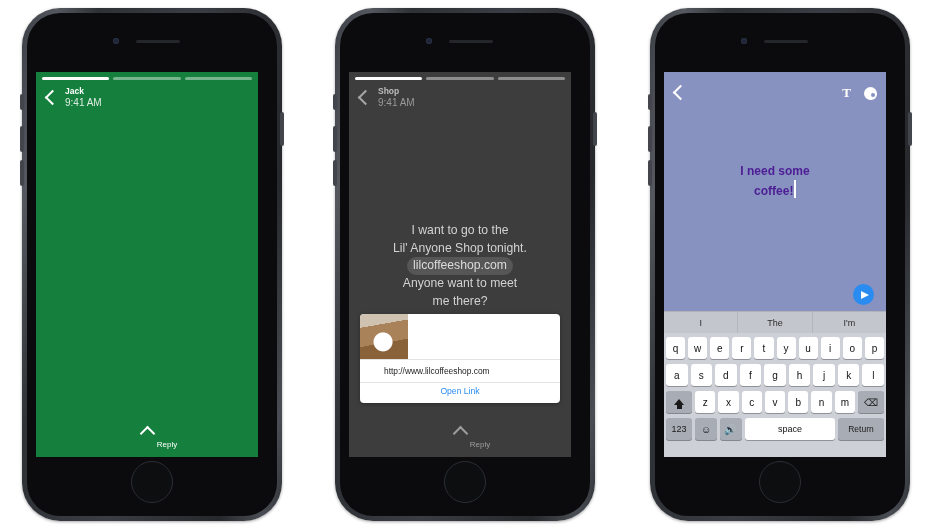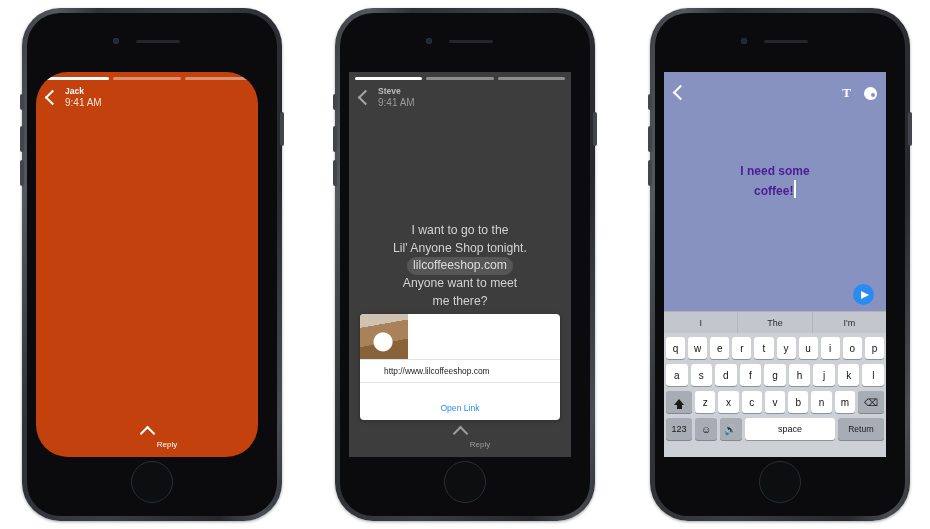--- a/index.html
+++ b/index.html
@@ -48,21 +48,21 @@
     width: 42px; height: 42px; border-radius: 50%;
     border: 1.5px solid #2b2d32; background: #0d0e10;
   }
 
   
   .screen {
     position: absolute; left: 14px; top: 64px;
     width: 222px; height: 385px;
     overflow: hidden;
   }
-  .screen.red   { background: #c2410c; border-radius: 32px; }
+  .screen.red   { background: #15803d; }
   .screen.gray  { background: #3d3d3d; }
   .screen.peri  { background: #8892c0; }
 
   
   .progress { position: absolute; top: 5px; left: 6px; right: 6px; display: flex; gap: 4px; }
   .seg { flex: 1; height: 3px; border-radius: 2px; background: rgba(255,255,255,.42); }
   .seg.on { background: #ffffff; }
 
   
   .chat-head { position: absolute; top: 15px; left: 8px; display: flex; align-items: center; gap: 7px; }
@@ -115,21 +115,21 @@
       radial-gradient(circle at 48% 60%, #3a2414 0 5px, rgba(0,0,0,0) 6px),
       linear-gradient(170deg,#cfc2b0 0 26%, #a9825a 26% 62%, #8a6239 62% 100%);
   }
   .card-url {
     font-size: 8.4px; color: #1c1c1c; padding: 6px 24px;
     border-top: 1px solid #e3e3e3;
     white-space: nowrap; overflow: hidden;
   }
   .card-open {
     text-align: center; font-size: 8.6px; color: #2a8cf0;
-    padding: 20px 0 7px; border-top: 1px solid #e3e3e3;
+    padding: 3px 0 7px; border-top: 1px solid #e3e3e3;
   }
 
   
   .reply { position: absolute; bottom: 8px; left: 0; right: 0; text-align: center; }
   .reply .chev-up {
     width: 11px; height: 11px; margin: 0 auto 1px;
     border-left: 2.2px solid #fff; border-top: 2.2px solid #fff;
     transform: rotate(45deg);
   }
   .reply .rlabel { font-size: 8px; color: #fff; padding-left: 40px; }
@@ -245,21 +245,21 @@
 
     <div class="screen gray">
       <div class="progress">
         <div class="seg on"></div>
         <div class="seg"></div>
         <div class="seg"></div>
       </div>
       <div class="chat-head dim">
         <div class="chev-back"></div>
         <div class="head-txt">
-          <div class="head-name">Steve</div>
+          <div class="head-name">Shop</div>
           <div class="head-time">9:41 AM</div>
         </div>
       </div>
 
       <div class="plain-msg">
         <span>I want to go to the</span><br>
         <span>Lil' Anyone Shop tonight.</span><br>
         <span class="url-chip">lilcoffeeshop.com</span><br>
         <span>Anyone want to meet</span><br>
         <span>me there?</span>

